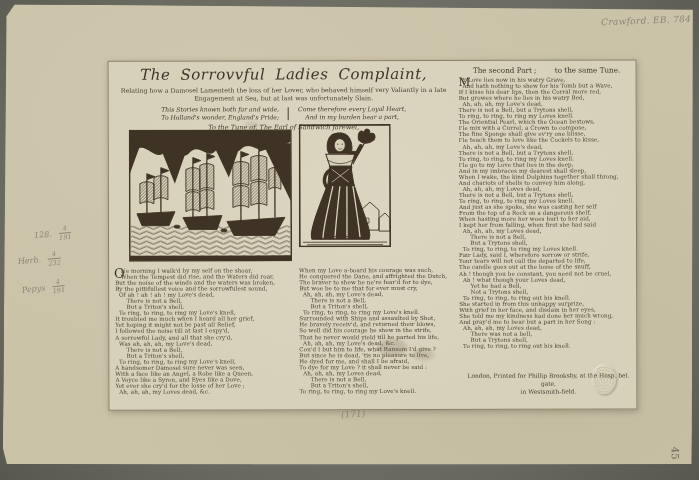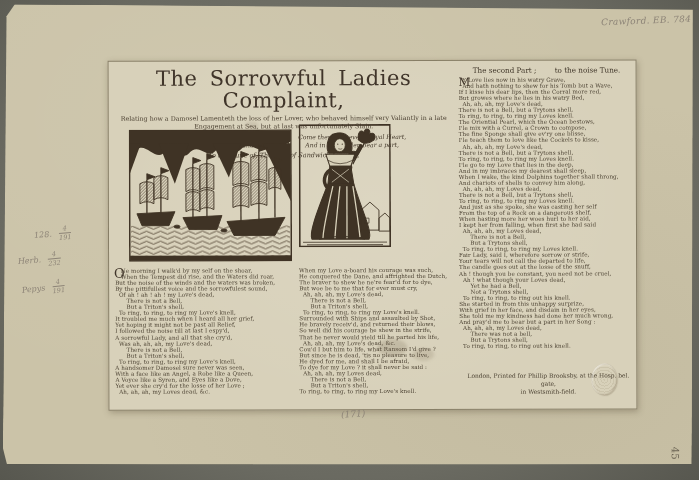--- a/index.html
+++ b/index.html
@@ -19,21 +19,21 @@
   .sheet{position:absolute;left:104px;top:54px;width:527px;height:348px;
     background:
       radial-gradient(ellipse at 50% 40%, rgba(255,255,255,.10), transparent 70%),
       #d8d1ba;
     border:1px solid #877e66;
     transform:rotate(-.45deg);
     box-shadow:1px 2px 6px rgba(80,70,50,.35);
     color:#43382a;}
   
   .head-left{position:absolute;left:5px;top:6px;width:340px;text-align:center;}
-  .title{font-size:21px;line-height:1.05;letter-spacing:.5px;word-spacing:5px;color:#40352a;}
+  .title{font-size:15px;line-height:1.05;letter-spacing:.5px;word-spacing:5px;color:#40352a;font-style:italic;}
   .subtitle{font-size:6.3px;line-height:1.3;margin-top:3px;color:#4a3f30;}
   .epigraph-row{display:flex;justify-content:center;align-items:center;gap:9px;
     margin-top:3px;font-style:italic;font-size:6.1px;line-height:1.3;}
   .epigraph{white-space:pre;text-align:center;}
   .epigraph-divider{width:1px;height:13px;background:#4a3f30;}
   .tune-line{font-style:italic;font-size:6.5px;margin-top:2px;}
   .head-right{position:absolute;left:352px;top:5px;width:172px;text-align:center;
     font-size:7.2px;white-space:pre;color:#3f3528;}
   
   .cut-ships{position:absolute;left:20px;top:68px;}
@@ -103,21 +103,21 @@
         <div class="epigraph-row">
           <div class="epigraph">This Stories known both far and wide,
 To Holland's wonder, England's Pride;</div>
           <div class="epigraph-divider"></div>
           <div class="epigraph">Come therefore every Loyal Heart,
 And in my burden bear a part,</div>
         </div>
         <div class="tune-line">To the Tune of,   The Earl of Sandwich farewel,</div>
       </div>
 
-      <div class="head-right">The second Part ;        to the noise Tune.</div>
+      <div class="head-right">The second Part ;        to the same Tune.</div>
 
       <svg class="cut-ships" viewBox="0 0 163 132" width="163" height="132" aria-label="naval-battle-ships-at-sea">
         <defs>
           <pattern id="wv" width="14" height="5" patternUnits="userSpaceOnUse">
             <path d="M0,3 Q3.5,0 7,3 T14,3" fill="none" stroke="#4a3b2b" stroke-width="0.8"></path>
           </pattern>
           <pattern id="ht" width="3" height="3" patternUnits="userSpaceOnUse">
             <path d="M0,3 L3,0" stroke="#4a3b2b" stroke-width="0.6"></path>
           </pattern>
         </defs>

